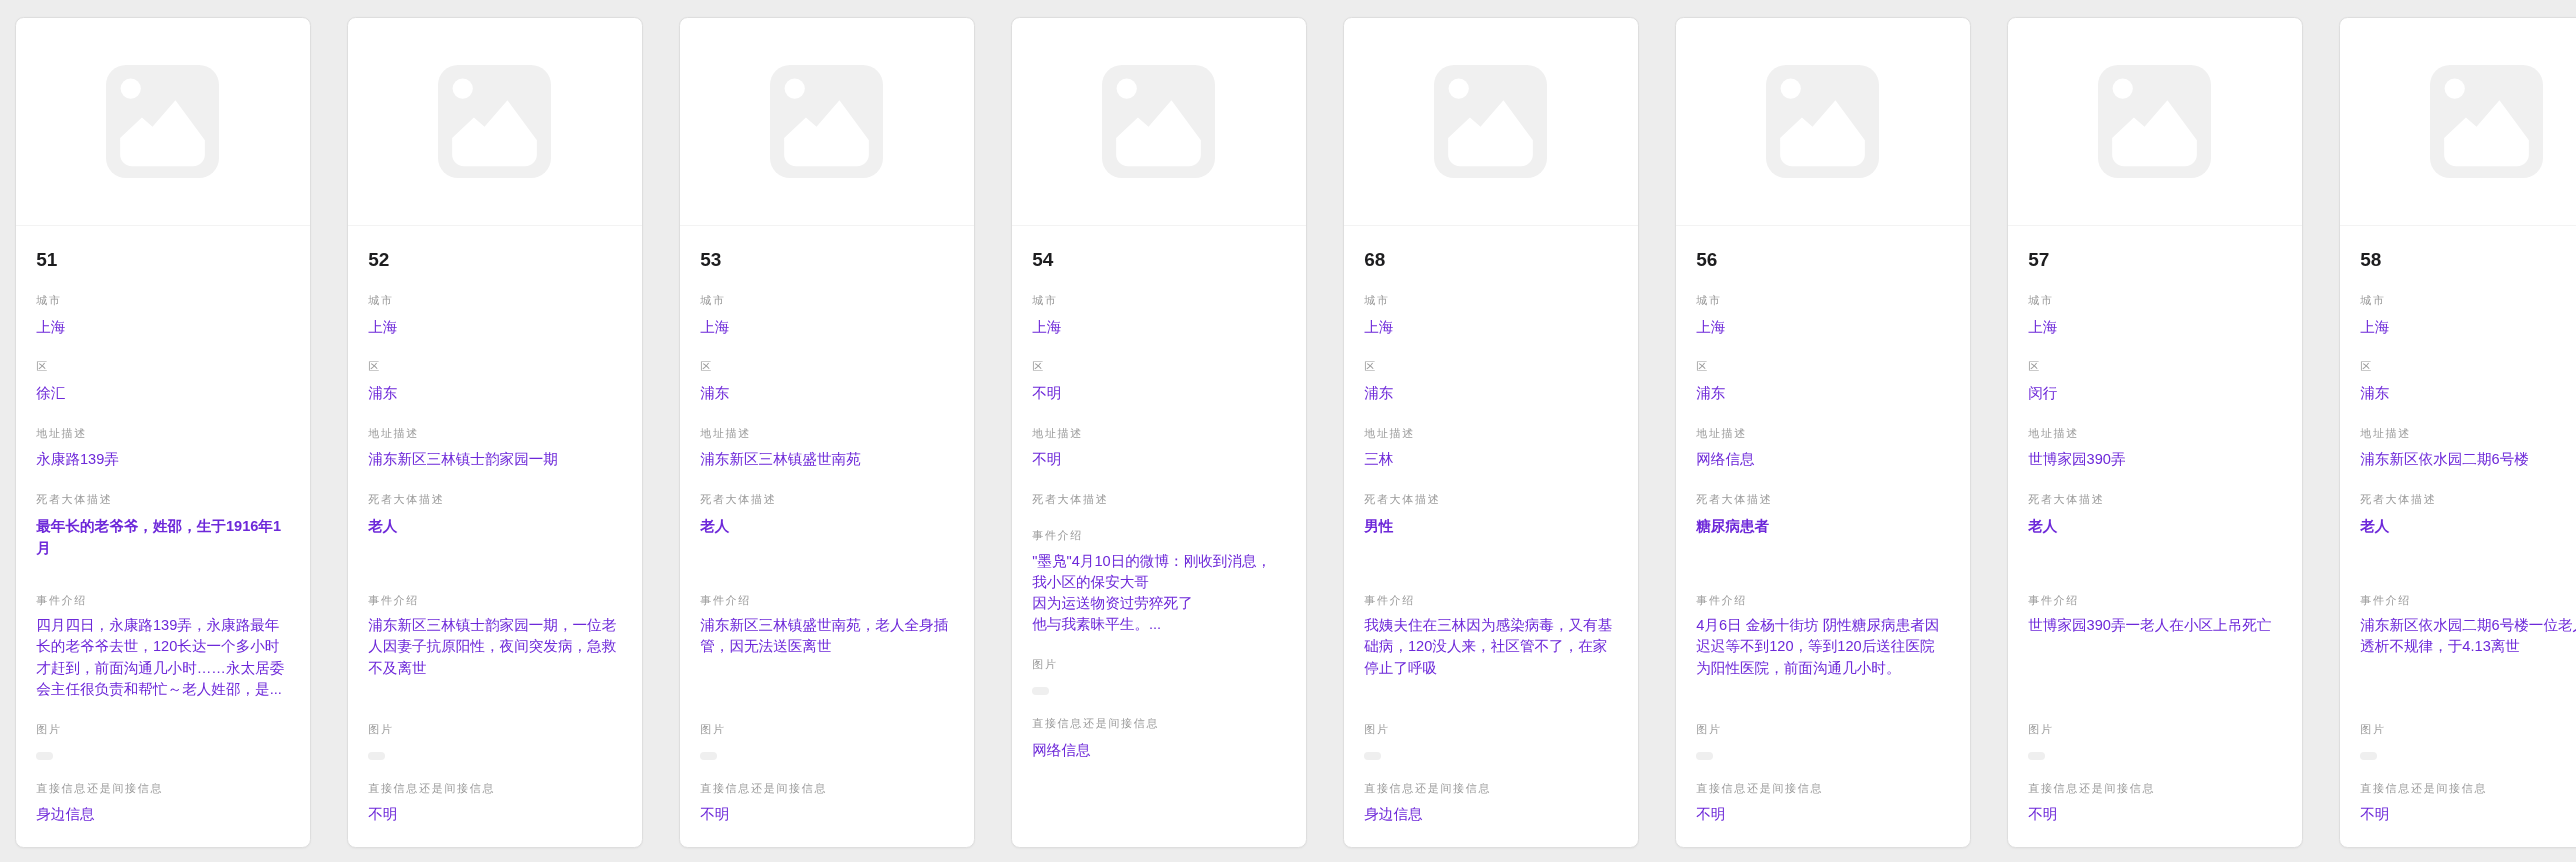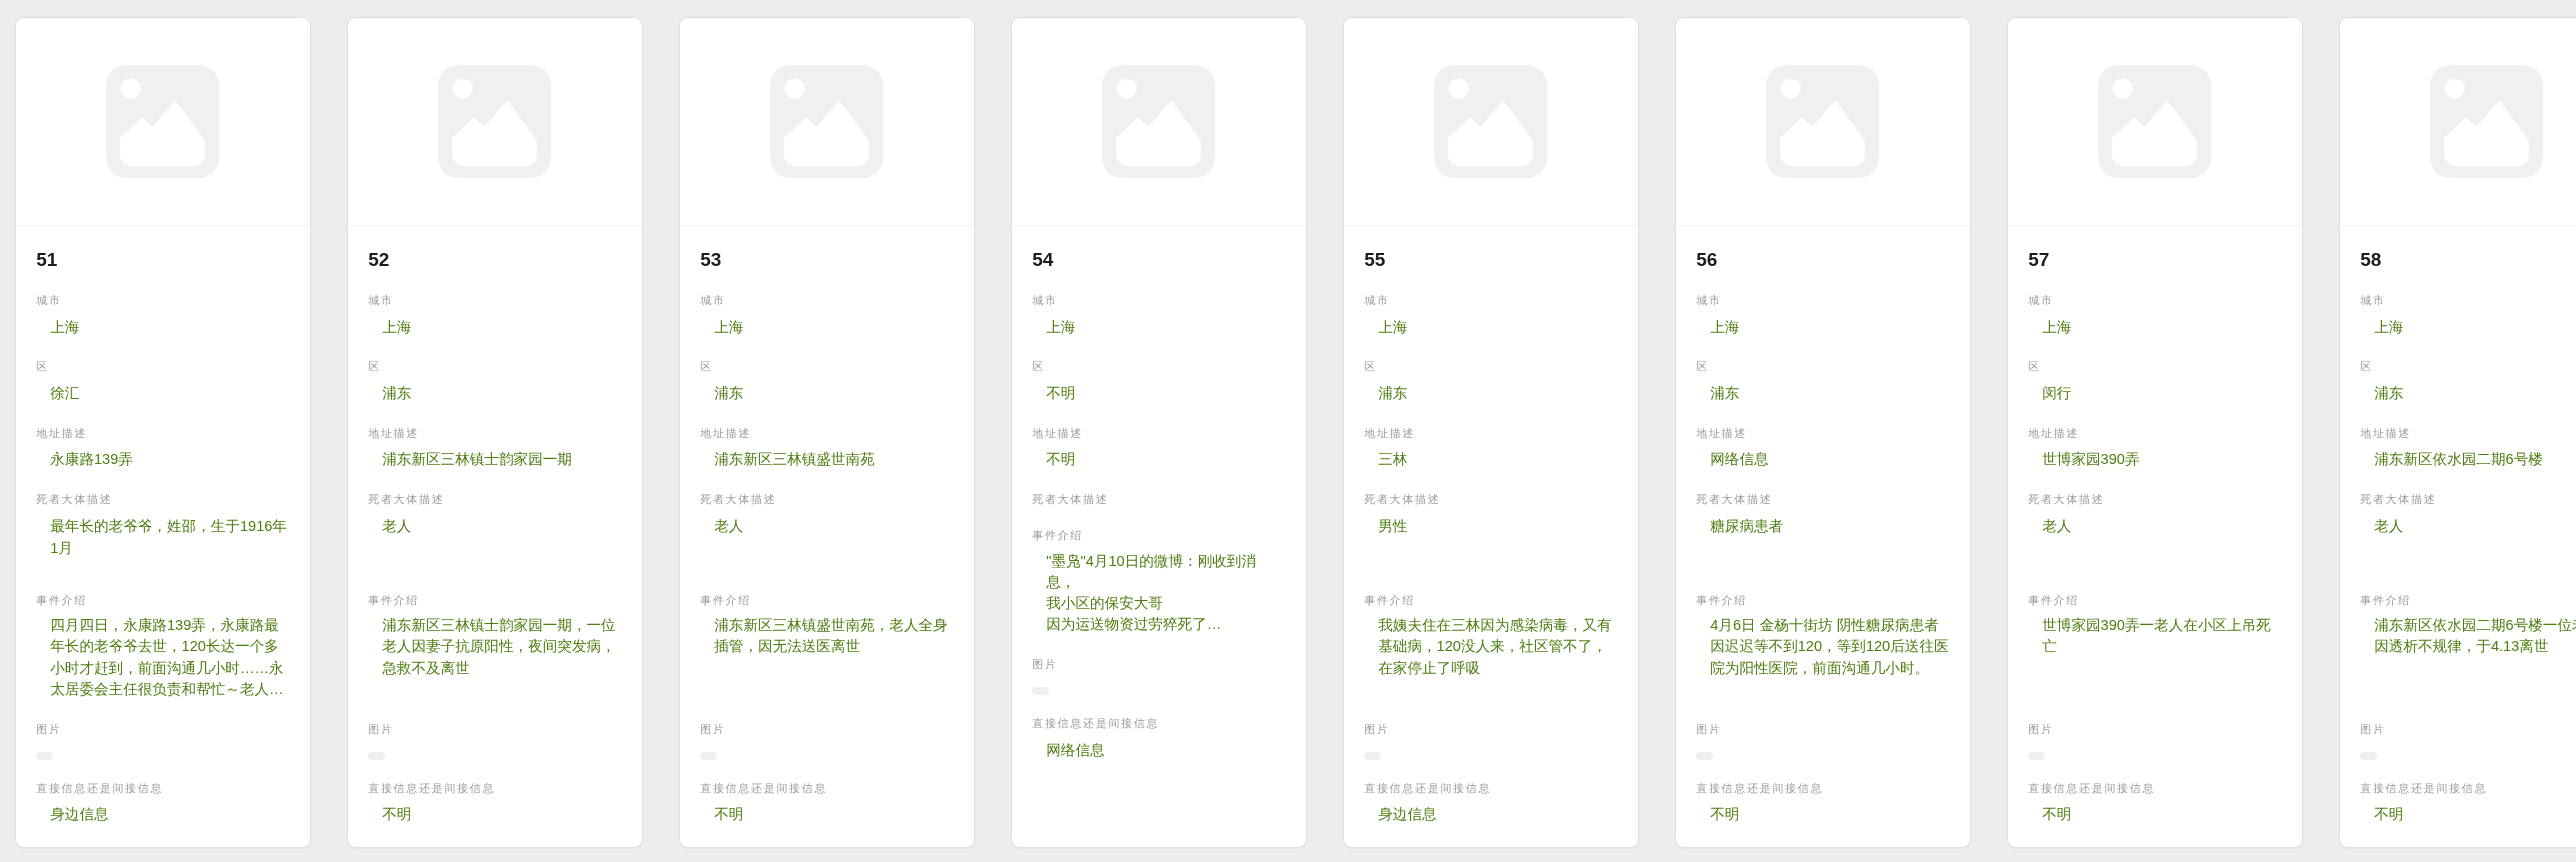--- a/index.html
+++ b/index.html
@@ -51,25 +51,24 @@
   .field-label {
     font-size: 11px;
     line-height: 1.25;
     color: #9a9a9a;
     letter-spacing: 1.7px;
   }
   .field-value {
     margin-top: 7.7px;
     font-size: 14.6px;
     line-height: 1.55;
-    color: #4d7c0f;
+    color: #6d28d9;
     word-break: break-all;
-    margin-left: 14px;
-  }
-  .field-value.victim { min-height: 57px; }
+  }
+  .field-value.victim { min-height: 57px; font-weight: bold; }
   .field-value.event {
     line-height: 1.45;
     min-height: 85px;
     white-space: pre-line;
     display: -webkit-box;
     -webkit-line-clamp: 4;
     -webkit-box-orient: vertical;
     overflow: hidden;
   }
   .image-pill {
@@ -281,21 +280,21 @@
 
   <article class="card">
     <div class="card-cover">
       <svg class="cover-icon" width="113" height="113" viewBox="0 0 96 96" aria-hidden="true">
         <rect x="0" y="0" width="96" height="96" rx="17" fill="#f0f0f0"></rect>
         <circle cx="21" cy="20" r="8.6" fill="#ffffff"></circle>
         <path fill="#ffffff" d="M12 62 L30.5 44.5 L39.5 52.5 L59 30 L84 64 L84 76 a10 10 0 0 1 -10 10 L22 86 a10 10 0 0 1 -10 -10 Z"></path>
       </svg>
     </div>
     <div class="card-body">
-      <div class="card-number">55</div>
+      <div class="card-number">68</div>
 
       <div class="field">
         <div class="field-label">城市</div>
         <div class="field-value">上海</div>
       </div>
 
       <div class="field">
         <div class="field-label">区</div>
         <div class="field-value">浦东</div>
       </div>

